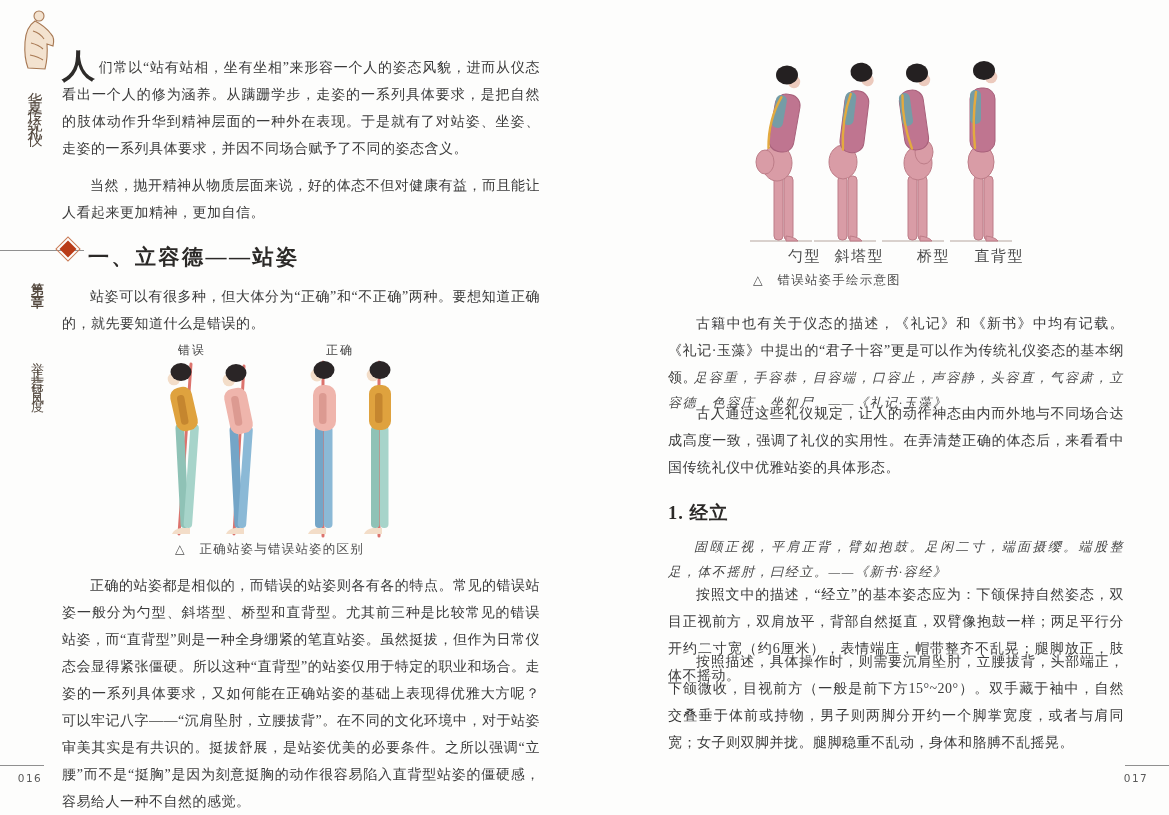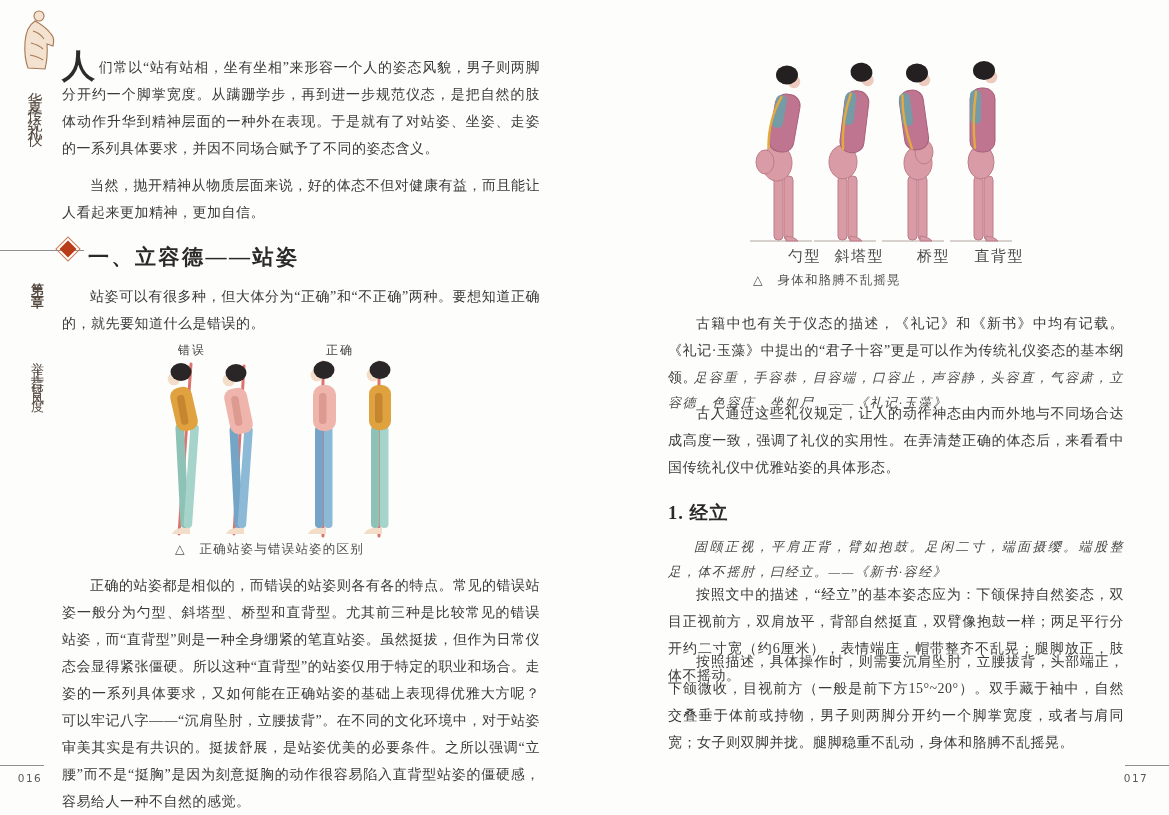--- a/index.html
+++ b/index.html
@@ -56,21 +56,21 @@
   <div class="abs rule" style="left:0;top:250px;width:84px"></div>
   <div class="abs vtext chapter" style="left:28px;top:272px;font-weight:bold">第二章</div>
   <div class="abs vtext chapter" style="left:28px;top:352px">举止言行皆风度</div>
 
   <div class="abs rule" style="left:0;top:765px;width:44px"></div>
   <div class="abs pagenum" style="left:8px;top:772px;width:44px">016</div>
   <div class="abs rule" style="left:1125px;top:765px;width:44px"></div>
   <div class="abs pagenum" style="left:1114px;top:772px;width:44px">017</div>
 
   <p class="abs body-text" style="left:62px;top:54px;width:478px">
-    <span class="dropcap">人</span><span>们常以“站有站相，坐有坐相”来形容一个人的姿态风貌，男子则两脚分开约一个脚掌宽度。从蹒跚学步，再到进一步规范仪态，是把自然的肢体动作升华到精神层面的一种外在表现。于是就有了对站姿、坐姿、走姿的一系列具体要求，并因不同场合赋予了不同的姿态含义。</span>
+    <span class="dropcap">人</span><span>们常以“站有站相，坐有坐相”来形容一个人的姿态风貌，进而从仪态看出一个人的修为涵养。从蹒跚学步，走姿的一系列具体要求，是把自然的肢体动作升华到精神层面的一种外在表现。于是就有了对站姿、坐姿、走姿的一系列具体要求，并因不同场合赋予了不同的姿态含义。</span>
   </p>
   <p class="abs body-text ind" style="left:62px;top:172px;width:478px">当然，抛开精神从物质层面来说，好的体态不但对健康有益，而且能让人看起来更加精神，更加自信。</p>
 
   <div class="abs h2" style="left:62px;top:243px">
     <span class="diamond"></span>
     <span class="txt">一、立容德——站姿</span>
   </div>
 
   <p class="abs body-text ind" style="left:62px;top:283px;width:478px">站姿可以有很多种，但大体分为“正确”和“不正确”两种。要想知道正确的，就先要知道什么是错误的。</p>
 
@@ -185,21 +185,21 @@
       <path d="M26 32 q-4 28 -1 56" class="spine"></path>
       <circle cx="41" cy="17" r="6.3" class="face"></circle>
       <ellipse cx="34" cy="10.5" rx="11" ry="9.5" class="hair"></ellipse>
     </g>
   </svg>
 
   <div class="abs fig-sublabel" style="left:751px;top:247px;width:70px">勺型</div>
   <div class="abs fig-sublabel" style="left:814px;top:247px;width:70px">斜塔型</div>
   <div class="abs fig-sublabel" style="left:880px;top:247px;width:70px">桥型</div>
   <div class="abs fig-sublabel" style="left:954px;top:247px;width:70px">直背型</div>
-  <div class="abs caption" style="left:753px;top:272px">△　身体和胳膊不乱摇晃</div>
+  <div class="abs caption" style="left:753px;top:272px">△　错误站姿手绘示意图</div>
 
   <p class="abs body-text ind" style="left:668px;top:310px;width:456px">古籍中也有关于仪态的描述，《礼记》和《新书》中均有记载。《礼记·玉藻》中提出的“君子十容”更是可以作为传统礼仪姿态的基本纲领。</p>
   <p class="abs quote" style="left:668px;top:365px;width:456px">足容重，手容恭，目容端，口容止，声容静，头容直，气容肃，立容德，色容庄，坐如尸。——《礼记·玉藻》</p>
   <p class="abs body-text ind" style="left:668px;top:400px;width:456px">古人通过这些礼仪规定，让人的动作神态由内而外地与不同场合达成高度一致，强调了礼仪的实用性。在弄清楚正确的体态后，来看看中国传统礼仪中优雅站姿的具体形态。</p>
 
   <h3 class="abs h3" style="left:668px;top:500px">1. 经立</h3>
 
   <p class="abs quote" style="left:668px;top:534px;width:456px">固颐正视，平肩正背，臂如抱鼓。足闲二寸，端面摄缨。端股整足，体不摇肘，曰经立。——《新书·容经》</p>
   <p class="abs body-text ind" style="left:668px;top:581px;width:456px">按照文中的描述，“经立”的基本姿态应为：下颌保持自然姿态，双目正视前方，双肩放平，背部自然挺直，双臂像抱鼓一样；两足平行分开约二寸宽（约6厘米），表情端庄，帽带整齐不乱晃；腿脚放正，肢体不摇动。</p>
   <p class="abs body-text ind" style="left:668px;top:648px;width:456px">按照描述，具体操作时，则需要沉肩坠肘，立腰拔背，头部端正，下颌微收，目视前方（一般是前下方15°~20°）。双手藏于袖中，自然交叠垂于体前或持物，男子则两脚分开约一个脚掌宽度，或者与肩同宽；女子则双脚并拢。腿脚稳重不乱动，身体和胳膊不乱摇晃。</p>

